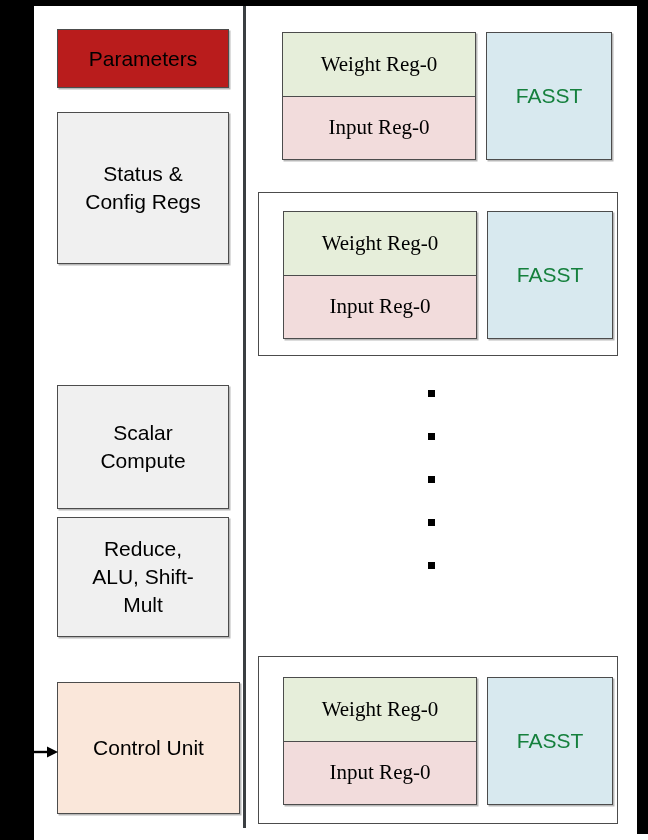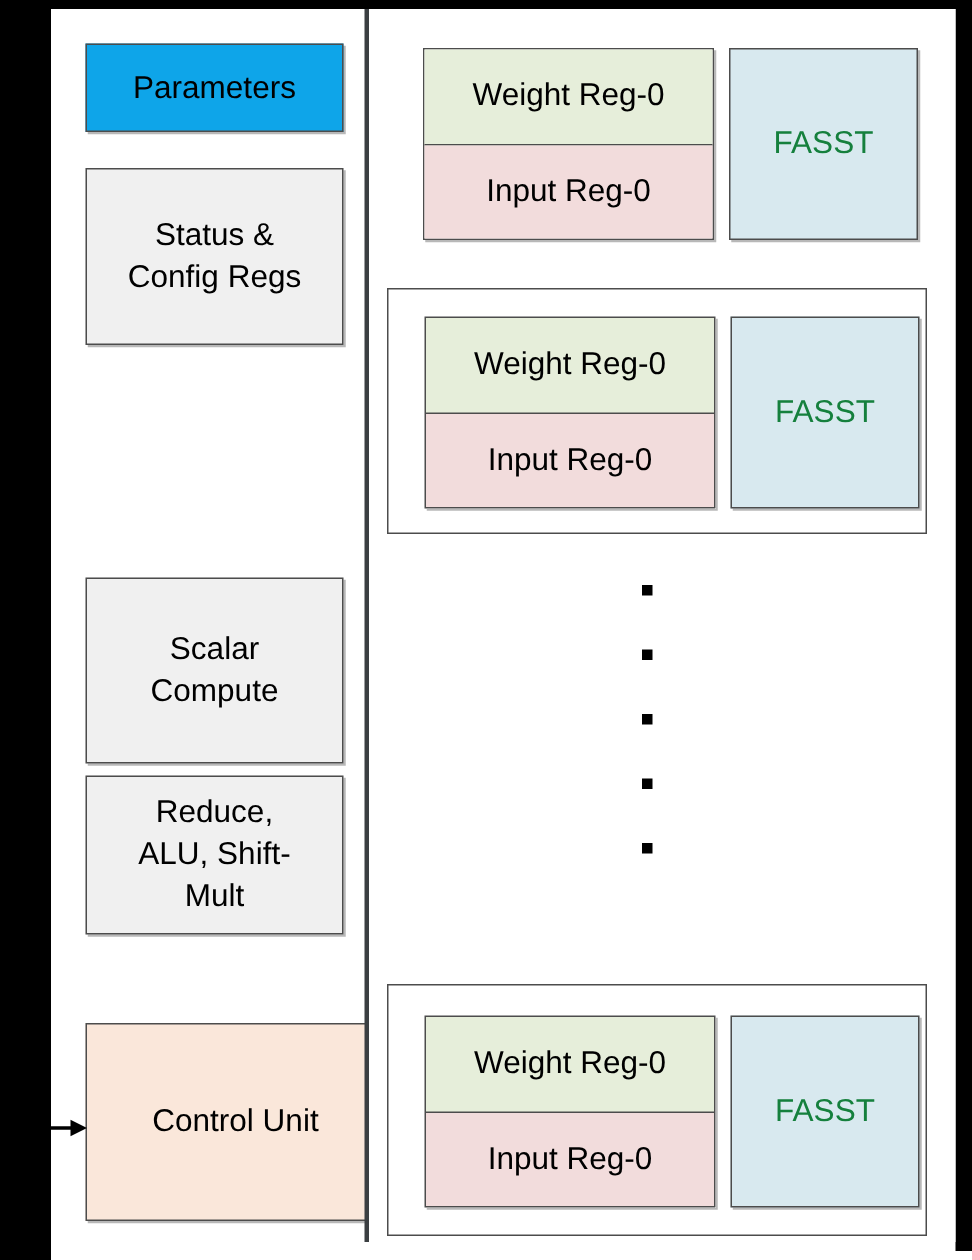--- a/index.html
+++ b/index.html
@@ -90,20 +90,21 @@
   .lane-group.bordered {
     border: 1.6px solid #4c4c4c;
   }
   .reg-stack {
     position: absolute;
     box-sizing: border-box;
     border: 1.6px solid #4c4c4c;
     box-shadow: 1.5px 1.5px 0 rgba(0,0,0,0.28);
     display: flex;
     flex-direction: column;
+    font-family: Liberation Serif, serif;
   }
   .reg-cell {
     flex: 1 1 50%;
     display: flex;
     align-items: center;
     justify-content: center;
     font-size: 21px;
     color: #000000;
   }
   .reg-cell.weight { background: #e6eeda; border-bottom: 1.6px solid #4c4c4c; }
@@ -135,33 +136,33 @@
 
 <div id="canvas">
 
   <div class="frame-band" id="frame-top"></div>
   <div class="frame-band" id="frame-left"></div>
   <div class="frame-band" id="frame-right"></div>
   <div class="frame-band" id="frame-bottom"></div>
 
   <div id="panel-left"></div>
 
-  <div class="unit-box" style="left: 57px; top: 29px; width: 172px; height: 59px; background: #0ea5e9;">
+  <div class="unit-box" style="left: 57px; top: 29px; width: 172px; height: 59px; background: #b91c1c;">
       <span class="unit-label">Parameters</span>
     </div>
-    <div class="unit-box" style="left: 57px; top: 112px; width: 172px; height: 118px; background: rgb(240, 240, 240);">
+    <div class="unit-box" style="left: 57px; top: 112px; width: 172px; height: 152px; background: rgb(240, 240, 240);">
       <span class="unit-label">Status &amp;<br>Config Regs</span>
     </div>
     <div class="unit-box" style="left: 57px; top: 385px; width: 172px; height: 124px; background: rgb(240, 240, 240);">
       <span class="unit-label">Scalar<br>Compute</span>
     </div>
-    <div class="unit-box" style="left: 57px; top: 517px; width: 172px; height: 106px; background: rgb(240, 240, 240);">
+    <div class="unit-box" style="left: 57px; top: 517px; width: 172px; height: 120px; background: rgb(240, 240, 240);">
       <span class="unit-label">Reduce,<br>ALU, Shift-<br>Mult</span>
     </div>
-    <div class="unit-box" style="left: 57px; top: 682px; width: 200px; height: 132px; background: rgb(250, 231, 218);">
+    <div class="unit-box" style="left: 57px; top: 682px; width: 183px; height: 132px; background: rgb(250, 231, 218);">
       <span class="unit-label">Control Unit</span>
     </div>
     <div id="panel-divider"></div>
 
   <div id="panel-right"></div>
 
   <div class="lane-group" style="left: 264px; top: 22px; width: 360px; height: 148px;">
       <div class="reg-stack" style="left: 18px; top: 10px; width: 194px; height: 128px;">
         <div class="reg-cell weight">Weight Reg-0</div>
         <div class="reg-cell input">Input Reg-0</div>

